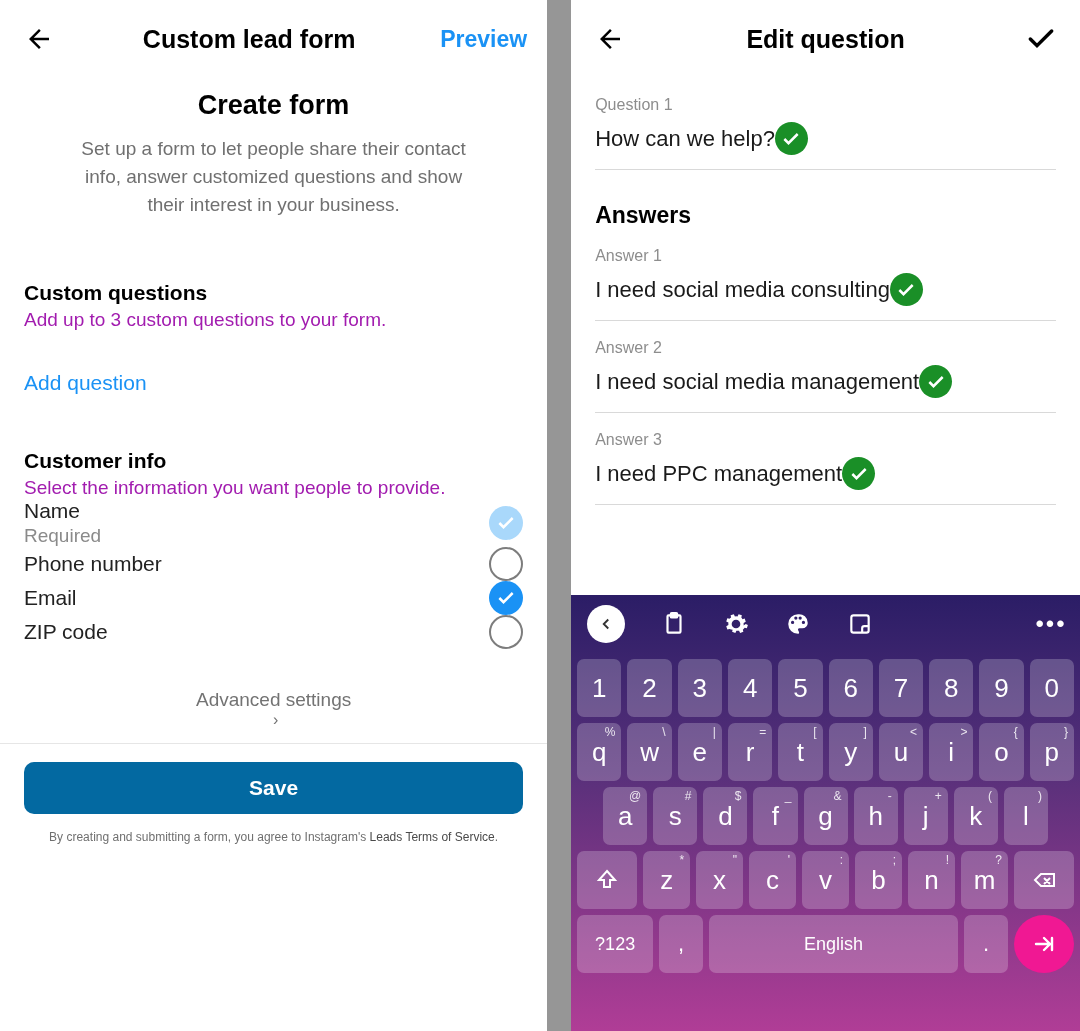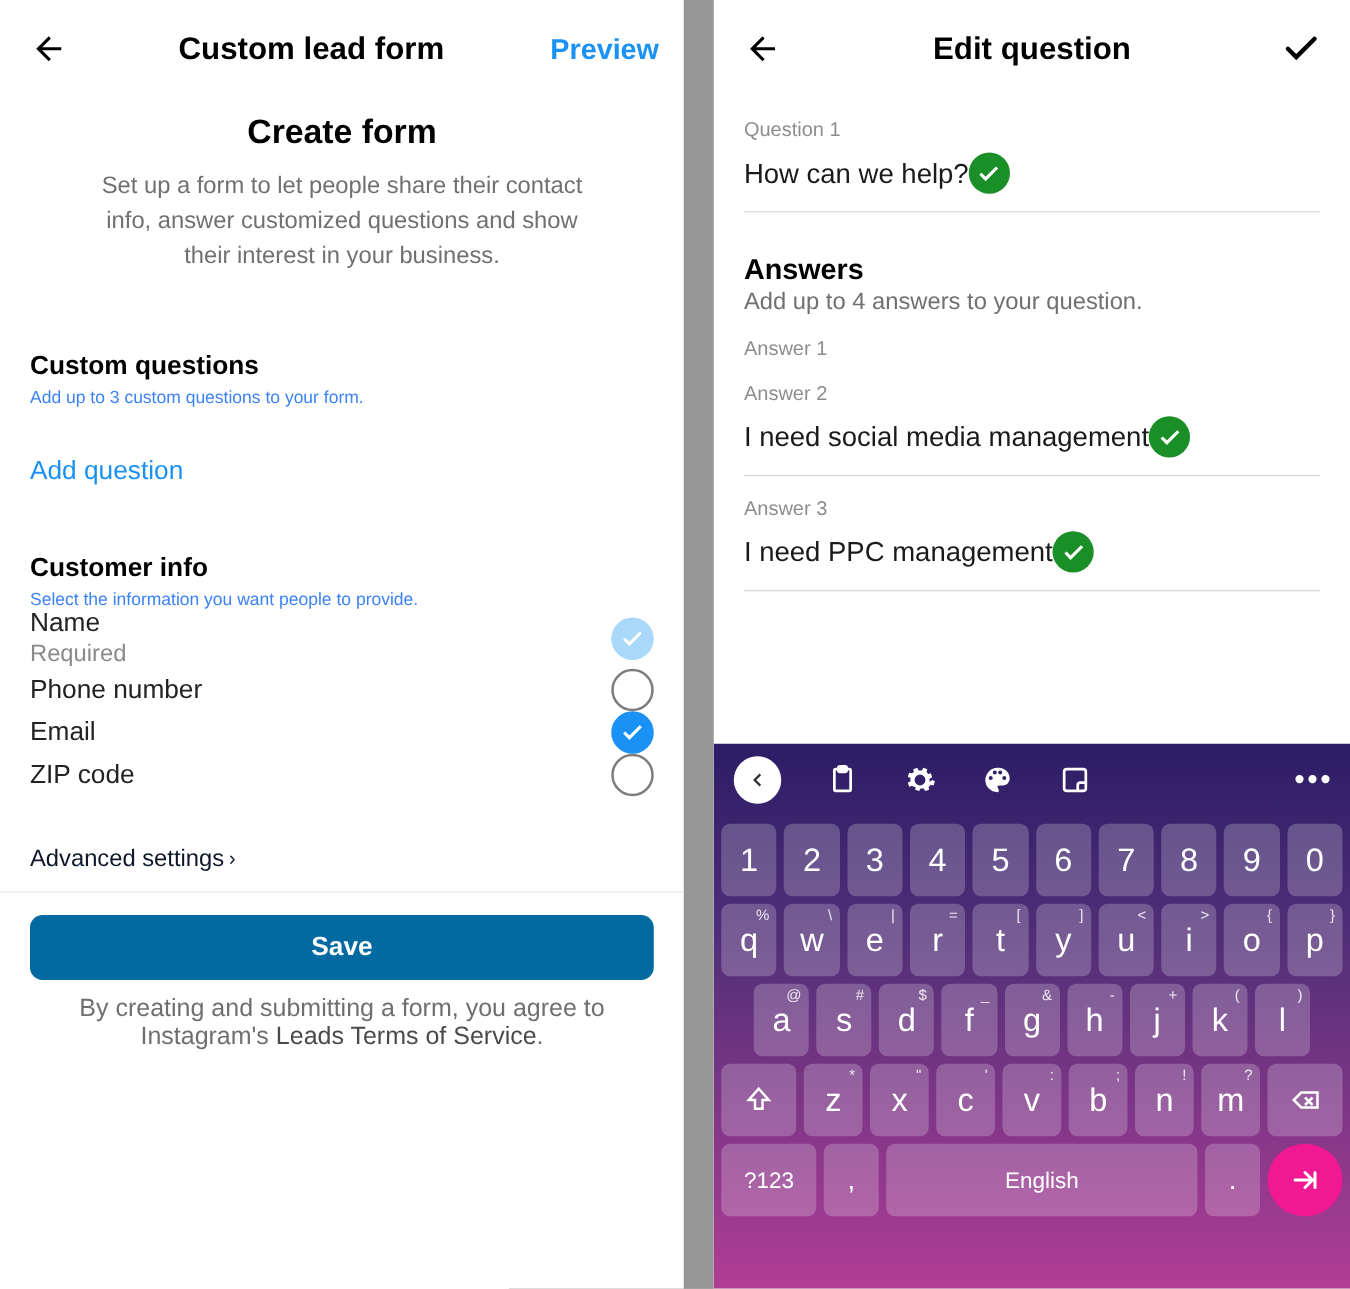--- a/index.html
+++ b/index.html
@@ -20,40 +20,40 @@
   .hdr { display:flex; align-items:center; height:78px; padding:0 20px; }
   .back { width:38px; height:38px; display:flex; align-items:center; justify-content:center; }
   .hdr-title { flex:1; text-align:center; font-size:25px; font-weight:700; }
   .preview { color:#1a92f5; font-size:23px; font-weight:600; }
 
   .pg-title { text-align:center; font-size:27px; font-weight:700; margin-top:12px; }
   .pg-desc  { text-align:center; color:#707070; font-size:19px; line-height:28px; padding:14px 64px 0; }
 
   .section { padding:0 24px; }
   .sec-title { font-size:21px; font-weight:700; margin-top:62px; }
-  .sec-sub   { color:#3b82f6; font-size:14px; margin-top:4px; }
+  .sec-sub   { color:#a21caf; font-size:19px; margin-top:4px; }
 
   .addq { color:#1a92f5; font-size:21px; margin:40px 24px 0; display:inline-block; }
 
   .info-row { display:flex; align-items:center; justify-content:space-between; padding:0 24px; }
   .info-txt .lbl { font-size:21px; color:#222; }
   .info-txt .sub { font-size:19px; color:#8a8a8a; margin-top:2px; }
 
   .chk { width:34px; height:34px; border-radius:50%; display:flex; align-items:center; justify-content:center; }
   .chk-empty    { border:2.5px solid #7d7d7d; }
   .chk-blue     { background:#1a92f5; }
   .chk-bluepale { background:#a9d8fb; }
   .chk svg { width:20px; height:20px; }
 
-  .adv { display:flex; align-items:center; color:#0f172a; font-size:19px; padding:0 24px; margin-top:40px; }
+  .adv { display:flex; align-items:center; color:#737373; font-size:19px; padding:0 24px; margin-top:40px;flex-direction:column; }
   .adv .chev { margin-left:4px; font-size:16px; }
   .hr { border:none; border-top:1px solid #e6e6e6; margin-top:14px; }
 
   .save-btn { margin:18px 24px 0; height:52px; background:#0369a1; color:#fff; font-size:21px; font-weight:600; border:none; border-radius:10px; width:calc(100% - 48px); }
-  .terms { text-align:center; font-size:20px; color:#6f6f6f; padding:12px 24px 0; line-height:22px; }
+  .terms { text-align:center; font-size:12px; color:#6f6f6f; padding:12px 24px 0; line-height:22px; }
   .terms a { color:#4a4a4a; text-decoration:none; }
 
   
   .r-content { padding:0 24px; }
   .hdr2 { display:flex; align-items:center; height:78px; padding:0 20px; }
   .hdr2-title { flex:1; text-align:center; font-size:25px; font-weight:700; }
   .done { width:38px; height:38px; display:flex; align-items:center; justify-content:center; }
 
   .field-label { color:#8d8d8d; font-size:16px; margin-top:18px; }
   .field-row { display:flex; align-items:center; justify-content:flex-start; border-bottom:1px solid #d9d9d9; padding:8px 0 14px; }
@@ -180,25 +180,32 @@
     <div class="field-row">
       <div class="field-val">How can we help?</div>
       <div class="green">
           <svg viewBox="0 0 24 24">
             <path d="M20 6L9 17l-5-5" stroke="#fff" stroke-width="3" fill="none"></path>
           </svg>
         </div>
     </div>
 
     <div class="ans-title">Answers</div>
-    <div class="ans-sub">Add up to 4 answers to your question.</div>
 
     <div id="answer-rows">
         <div>
           <div class="field-label">Answer 1</div>
+          <div class="field-row">
+            <div class="field-val">I need social media consulting</div>
+            <div class="green">
+              <svg viewBox="0 0 24 24">
+                <path d="M20 6L9 17l-5-5" stroke="#fff" stroke-width="3" fill="none"></path>
+              </svg>
+            </div>
+          </div>
         </div>
         <div>
           <div class="field-label">Answer 2</div>
           <div class="field-row">
             <div class="field-val">I need social media management</div>
             <div class="green">
               <svg viewBox="0 0 24 24">
                 <path d="M20 6L9 17l-5-5" stroke="#fff" stroke-width="3" fill="none"></path>
               </svg>
             </div>

